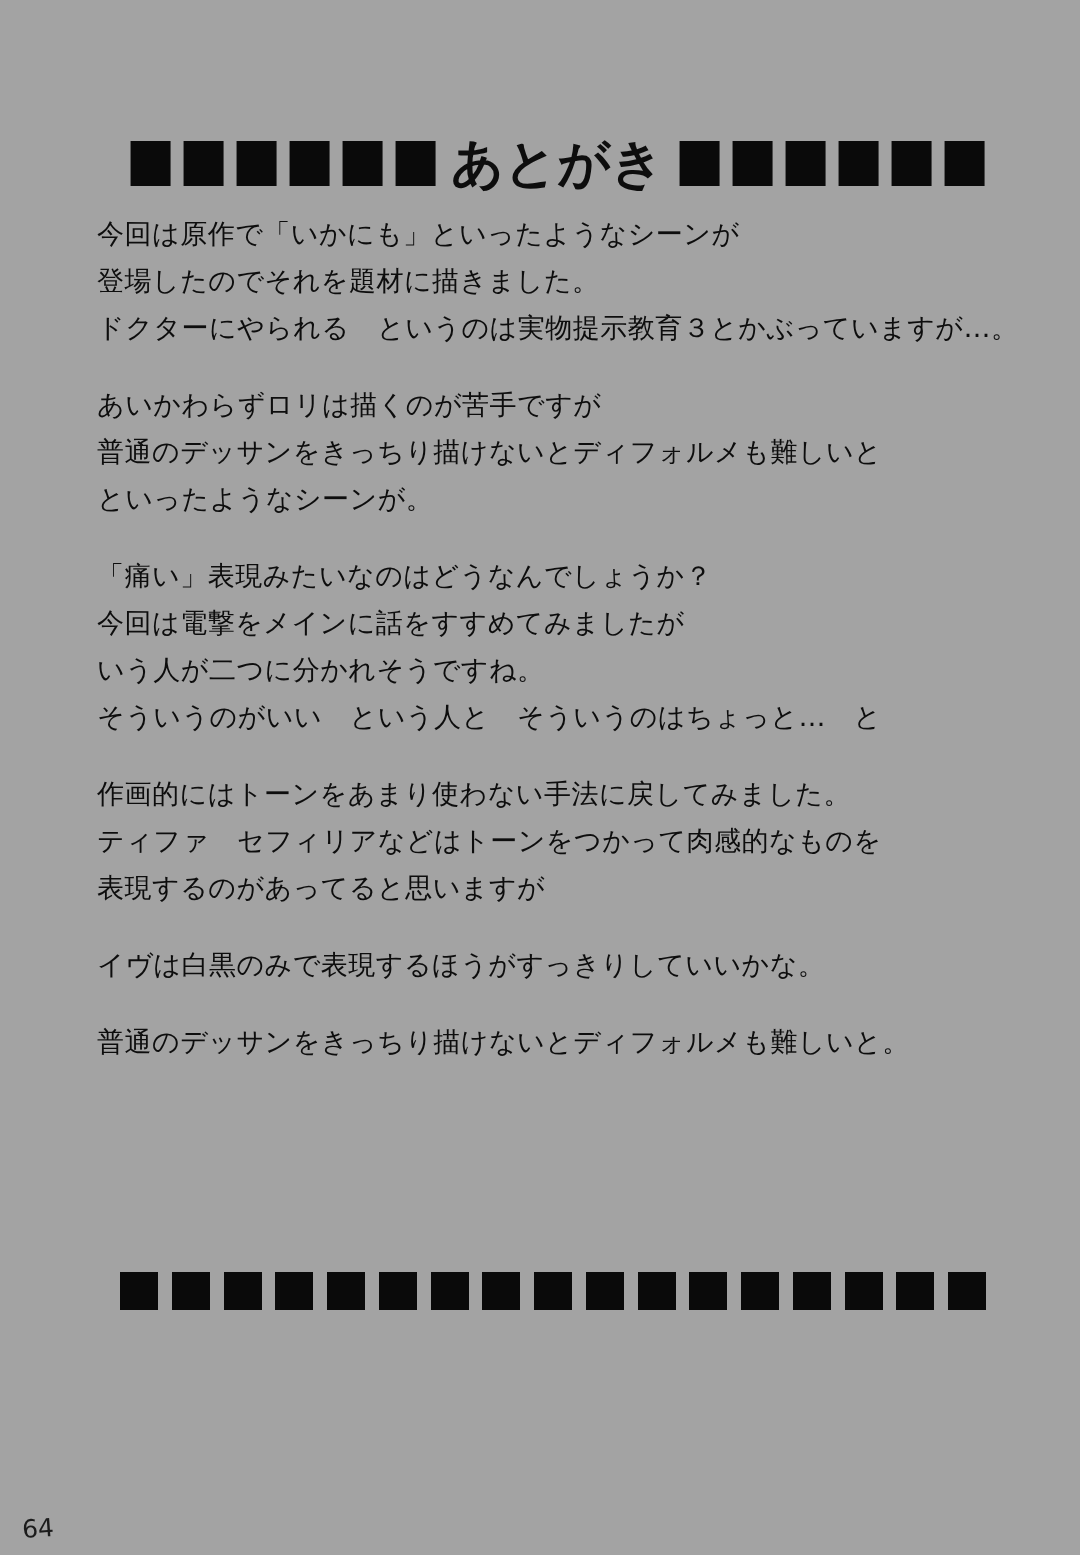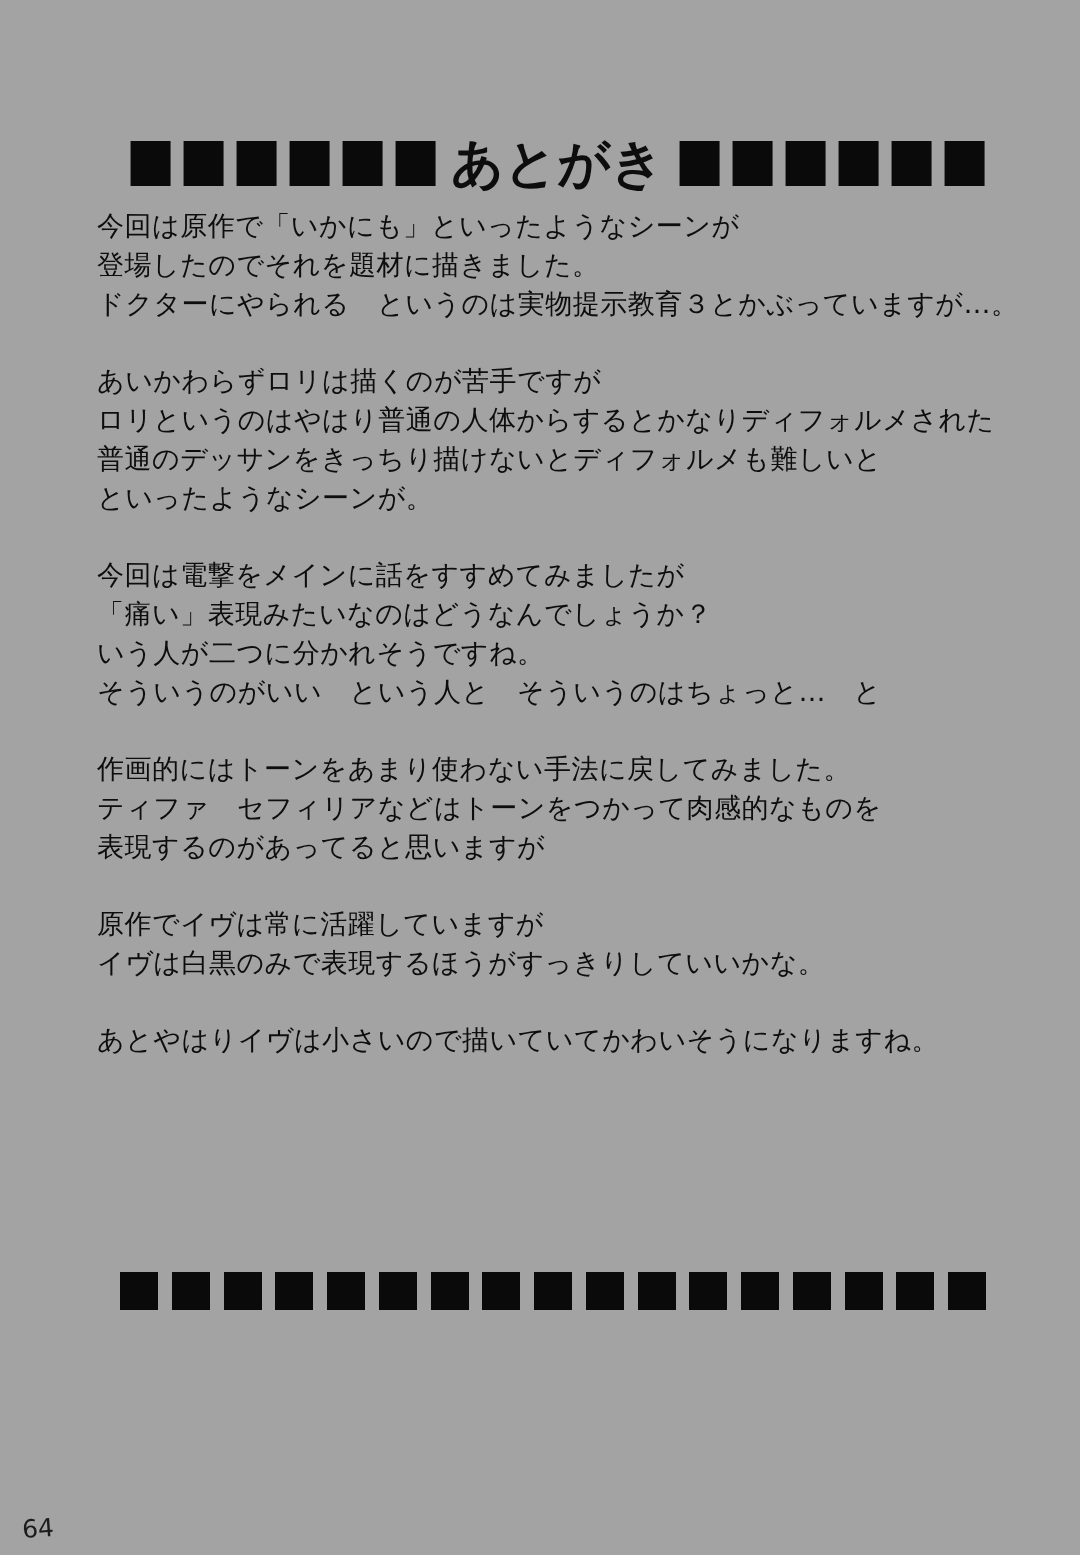--- a/index.html
+++ b/index.html
@@ -39,21 +39,21 @@
   }
   .body-text {
     position: absolute;
     top: 206px;
     left: 97px;
     font-size: 27px;
     line-height: 39px;
     letter-spacing: 0.5px;
   }
   .para { margin: 0 0 38px 0; }
-  .line { display: block; white-space: pre; }
+  .line { display: block; white-space: pre; margin-top: 8px; }
   .footer {
     position: absolute;
     top: 1272px;
     left: 120px;
     width: 866px;
     display: flex;
     justify-content: space-between;
   }
   .footer .sq { width: 38px; height: 38px; }
   .page-number {
@@ -91,41 +91,39 @@
   </div>
 
   <div class="body-text" id="afterword-body">
       <p class="para">
         <span class="line">今回は原作で「いかにも」といったようなシーンが</span>
         <span class="line">登場したのでそれを題材に描きました。</span>
         <span class="line">ドクターにやられる　というのは実物提示教育３とかぶっていますが…。</span>
       </p>
       <p class="para">
         <span class="line">あいかわらずロリは描くのが苦手ですが</span>
-        <span class="line">ロリというのはやはり普通の人体からするとかなりディフォルメされた</span>
         <span class="line">普通のデッサンをきっちり描けないとディフォルメも難しいと</span>
         <span class="line">といったようなシーンが。</span>
       </p>
       <p class="para">
+        <span class="line">「痛い」表現みたいなのはどうなんでしょうか？</span>
         <span class="line">今回は電撃をメインに話をすすめてみましたが</span>
-        <span class="line">「痛い」表現みたいなのはどうなんでしょうか？</span>
         <span class="line">いう人が二つに分かれそうですね。</span>
         <span class="line">そういうのがいい　という人と　そういうのはちょっと…　と</span>
       </p>
       <p class="para">
         <span class="line">作画的にはトーンをあまり使わない手法に戻してみました。</span>
         <span class="line">ティファ　セフィリアなどはトーンをつかって肉感的なものを</span>
         <span class="line">表現するのがあってると思いますが</span>
       </p>
       <p class="para">
-        <span class="line">原作でイヴは常に活躍していますが</span>
         <span class="line">イヴは白黒のみで表現するほうがすっきりしていいかな。</span>
       </p>
       <p class="para">
-        <span class="line">あとやはりイヴは小さいので描いていてかわいそうになりますね。</span>
+        <span class="line">普通のデッサンをきっちり描けないとディフォルメも難しいと。</span>
       </p>
     </div>
 
   <div class="footer" id="footer-squares">
       <div class="sq"></div>
       <div class="sq"></div>
       <div class="sq"></div>
       <div class="sq"></div>
       <div class="sq"></div>
       <div class="sq"></div>

